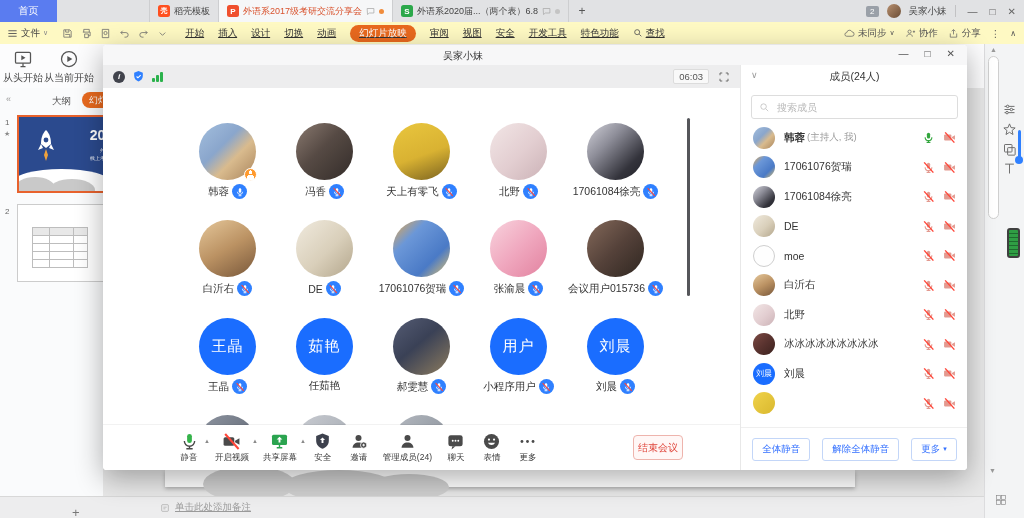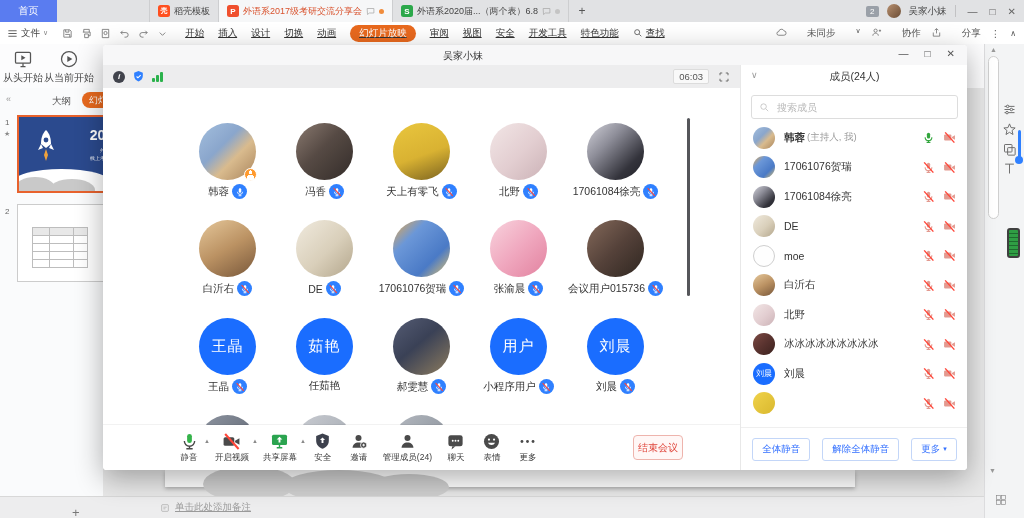--- a/index.html
+++ b/index.html
@@ -24,30 +24,30 @@
   .tab-dot.gray{background:#c4c4c4;}
   .tab-plus{width:26px;display:flex;align-items:center;justify-content:center;font-size:12px;color:#555;}
   .tb-right{margin-left:auto;display:flex;align-items:center;gap:8px;padding-right:8px;}
   .badge2{background:#9aa0a8;color:#fff;font-size:8px;border-radius:2px;padding:1px 4px;}
   .uavatar{width:14px;height:14px;border-radius:50%;background:linear-gradient(135deg,#b89070,#6a4c34);}
   .uname{font-size:9.5px;color:#444;}
   .tb-sep{width:1px;height:12px;background:#c2c2c4;}
   .winctl{color:#666;font-size:10px;display:flex;gap:12px;margin-left:4px;align-items:center;}
 
   
-  .ribbon{position:absolute;top:22px;left:0;right:0;height:22px;background:#ffffff;display:flex;align-items:center;font-size:9.5px;color:#333;border-bottom:1px solid #e2e2e4;}
+  .ribbon{position:absolute;top:22px;left:0;right:0;height:22px;background:#fef9c3;display:flex;align-items:center;font-size:9.5px;color:#333;border-bottom:1px solid #e2e2e4;}
   .file{display:flex;gap:3px;align-items:center;padding:0 7px;color:#444;}
   .qicons{display:flex;gap:8px;align-items:center;padding:0 7px;color:#6a6a6a;}
   .fico svg{width:11px;height:11px;stroke:#6a6a6a;fill:none;stroke-width:1.7;}
   .menus{display:flex;gap:14px;margin-left:10px;align-items:center;text-decoration:underline;}
   .menus span{cursor:default;}
   .menu-pill{background:#e8691e;color:#fff;border-radius:9px;padding:2px 9px;}
   .find{display:flex;align-items:center;gap:3px;}
   .rb-right{margin-left:auto;display:flex;gap:10px;align-items:center;padding-right:8px;color:#555;font-size:9.5px;}
-  .rb-item{display:flex;gap:20px;}
+  .rb-item{display:flex;align-items:center;gap:3px;}
   .rb-right svg{width:11px;height:11px;stroke:#666;fill:none;stroke-width:1.6;}
 
   
   .ribbon2{position:absolute;top:44px;left:0;right:39px;height:44px;background:#fcfcfd;border-bottom:1px solid #e0e0e0;overflow:hidden;}
   .rcb{position:absolute;top:5px;width:46px;display:flex;flex-direction:column;align-items:center;gap:2px;color:#444;font-size:10px;white-space:nowrap;}
   .rcb svg{width:20px;height:20px;stroke:#555;fill:none;stroke-width:1.5;}
 
   
   .leftpanel{position:absolute;top:88px;left:0;width:103px;bottom:21px;background:#fafbfc;border-right:1px solid #e3e3e5;overflow:hidden;}
   .lp-collapse{position:absolute;left:6px;top:6px;color:#999;font-size:9px;}

